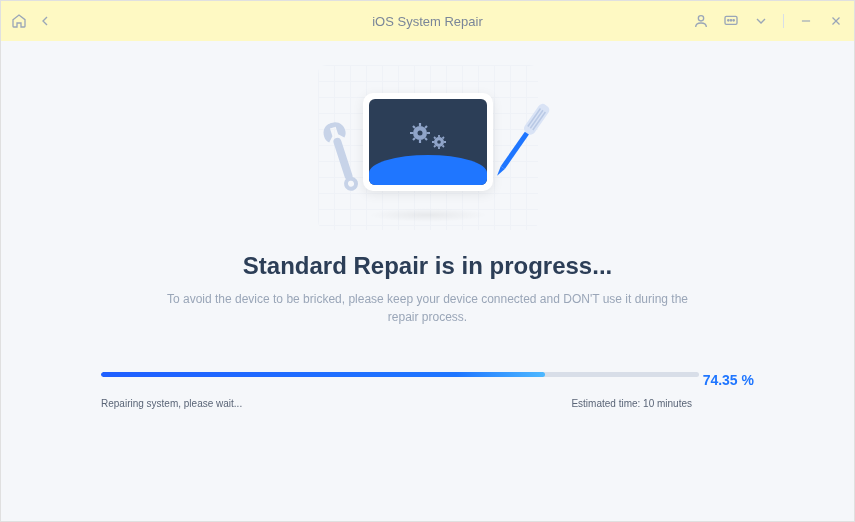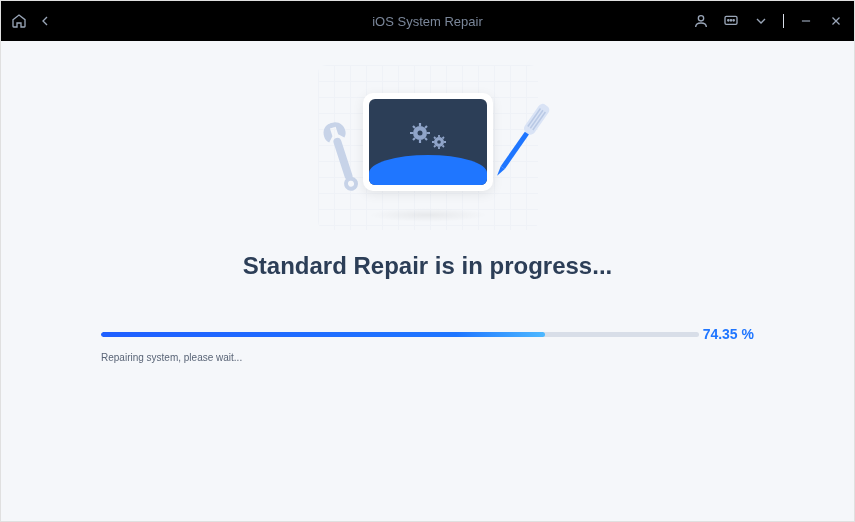--- a/index.html
+++ b/index.html
@@ -10,21 +10,21 @@
       background: #f5f7fa;
       border: 1px solid #e0e0e0;
       position: relative;
       overflow: hidden;
     }
     .titlebar {
       height: 40px;
       display: flex;
       align-items: center;
       padding: 0 10px;
-      background: #000000;
+      background: #fef9c3;
       position: relative;
     }
     .titlebar-left {
       display: flex;
       align-items: center;
       gap: 10px;
     }
     .titlebar-center {
       position: absolute;
       left: 50%;
@@ -147,21 +147,20 @@
       max-width: 540px;
       margin-left: auto;
       margin-right: auto;
     }
     .progress-section {
       margin-top: 46px;
       position: relative;
     }
     .progress-row {
       display: flex;
-      align-items: center;
       gap: 4px;
     }
     .progress-bar {
       flex: 1;
       height: 5px;
       background: #d8dee8;
       border-radius: 3px;
       overflow: hidden;
       position: relative;
     }
@@ -295,25 +294,27 @@
           <line x1="12" y1="6" x2="12" y2="28" stroke="#b9c9e5" stroke-width="1.5"></line>
           <line x1="15" y1="6" x2="15" y2="28" stroke="#b9c9e5" stroke-width="1.5"></line>
           <rect x="9.5" y="34" width="5" height="42" fill="#1f76ff"></rect>
           <polygon points="9.5,76 14.5,76 12,86" fill="#1f76ff"></polygon>
         </svg>
       </div>
     </div>
   </div>
 
   <h2 class="heading">Standard Repair is in progress...</h2>
+  <p class="subtext">To avoid the device to be bricked, please keep your device connected and DON'T use it during the repair process.</p>
 
   <div class="progress-section">
     <div class="progress-row">
       <div class="progress-bar">
         <div class="progress-fill" style="width:74.35%"></div>
       </div>
       <span class="progress-pct">74.35 %</span>
     </div>
     <div class="progress-labels">
       <span>Repairing system, please wait...</span>
+      <span>Estimated time: 10 minutes</span>
     </div>
   </div>
 </div>
 
 </body></html>

